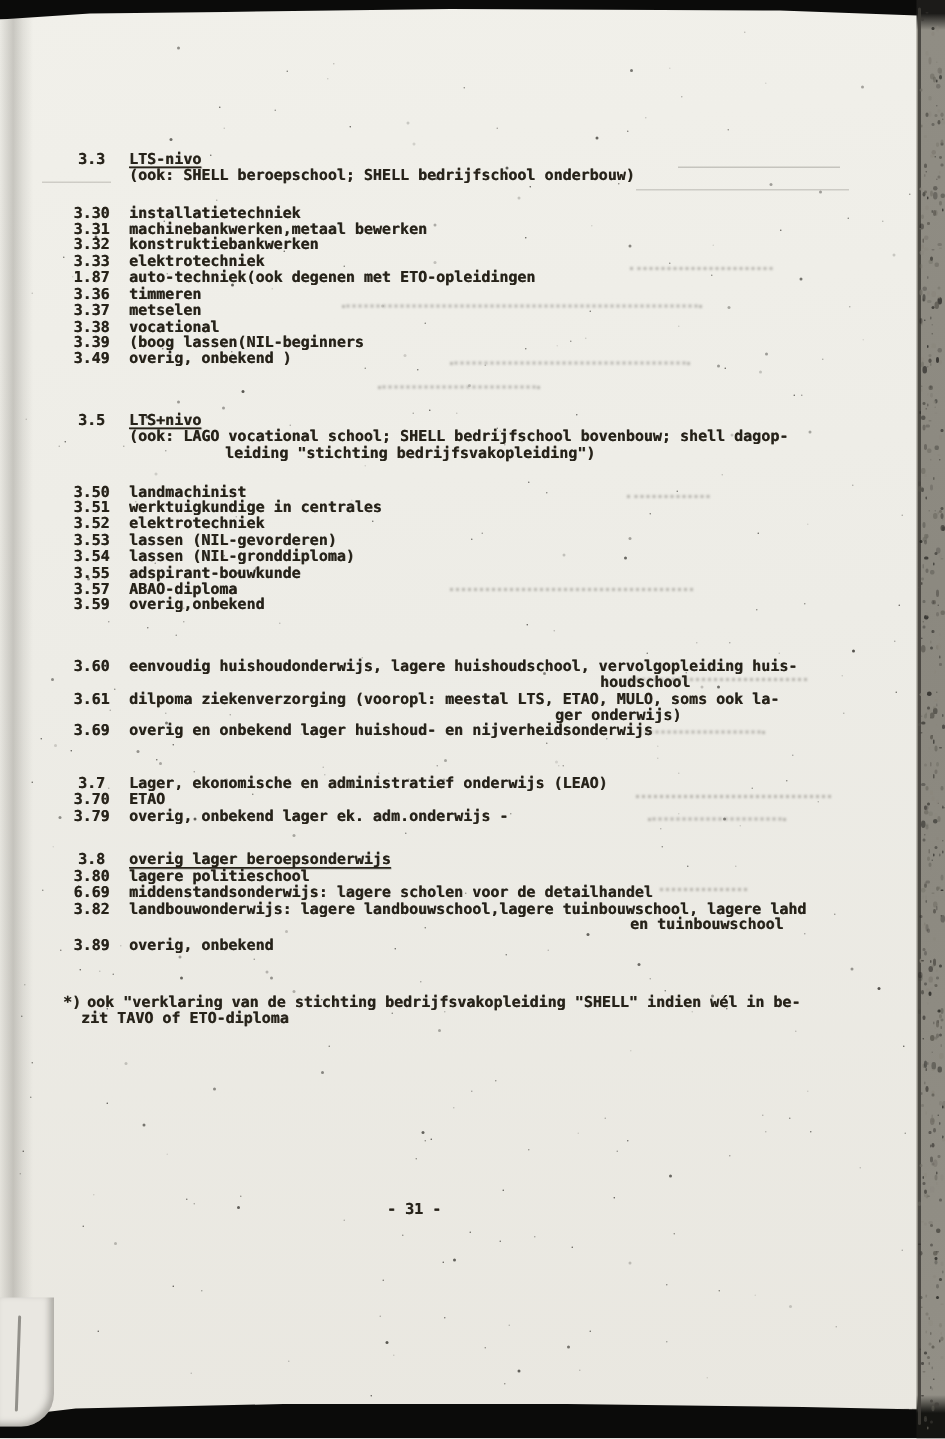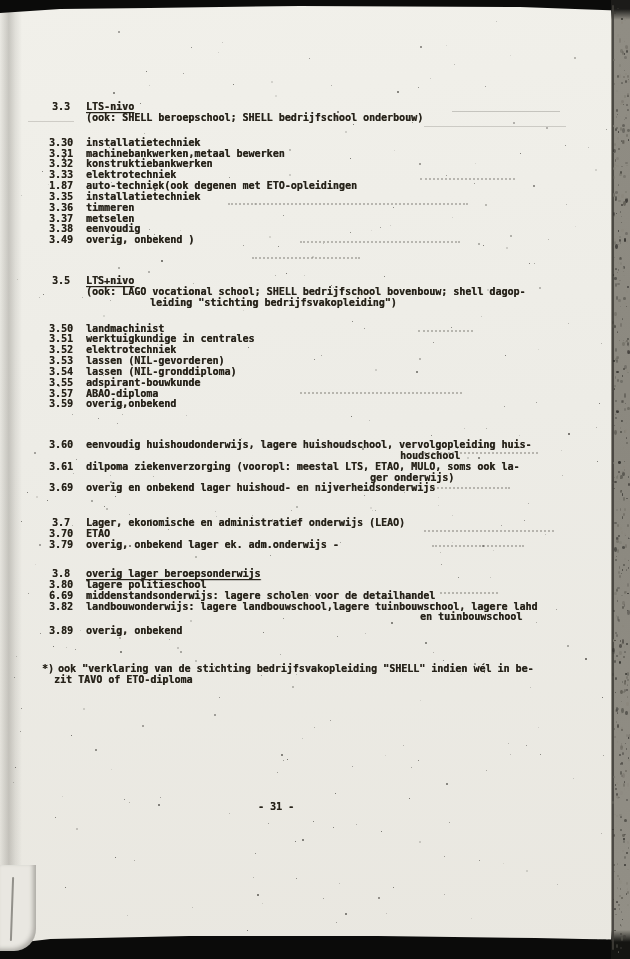--- a/index.html
+++ b/index.html
@@ -89,24 +89,24 @@
   <div id="sections-host">
       <div class="section sec-33" style="top: 102px;">
         <div class="row heading-row"><span class="code">3.3</span><span class="text title underlined">LTS-nivo</span></div>
         <div class="row"><span class="text" style="margin-left: 50px;">(ook: SHELL beroepschool; SHELL bedrijfschool onderbouw)</span></div>
         <div class="items">
           <div class="row"><span class="code">3.30</span><span class="text">installatietechniek</span></div>
           <div class="row"><span class="code">3.31</span><span class="text">machinebankwerken,metaal bewerken</span></div>
           <div class="row"><span class="code">3.32</span><span class="text">konstruktiebankwerken</span></div>
           <div class="row"><span class="code">3.33</span><span class="text">elektrotechniek</span></div>
           <div class="row"><span class="code">1.87</span><span class="text">auto-techniek(ook degenen met ETO-opleidingen</span></div>
-          <div class="row"><span class="code">3.35</span><span class="text">installatietechniek</span></div>
           <div class="row"><span class="code">3.36</span><span class="text">timmeren</span></div>
           <div class="row"><span class="code">3.37</span><span class="text">metselen</span></div>
-          <div class="row"><span class="code">3.38</span><span class="text">eenvoudig</span></div>
+          <div class="row"><span class="code">3.38</span><span class="text">vocational</span></div>
+          <div class="row"><span class="code">3.39</span><span class="text">(boog lassen(NIL-beginners</span></div>
           <div class="row"><span class="code">3.49</span><span class="text">overig, onbekend )</span></div>
         </div>
       </div>
       <div class="section sec-35" style="top: 276px;">
         <div class="row heading-row"><span class="code">3.5</span><span class="text title underlined">LTS+nivo</span></div>
         <div class="row"><span class="text" style="margin-left: 50px;">(ook: LAGO vocational school; SHELL bedrijfschool bovenbouw; shell dagop-</span></div>
         <div class="row"><span class="text" style="margin-left: 114px;">leiding "stichting bedrijfsvakopleiding")</span></div>
         <div class="items">
           <div class="row"><span class="code">3.50</span><span class="text">landmachinist</span></div>
           <div class="row"><span class="code">3.51</span><span class="text">werktuigkundige in centrales</span></div>

